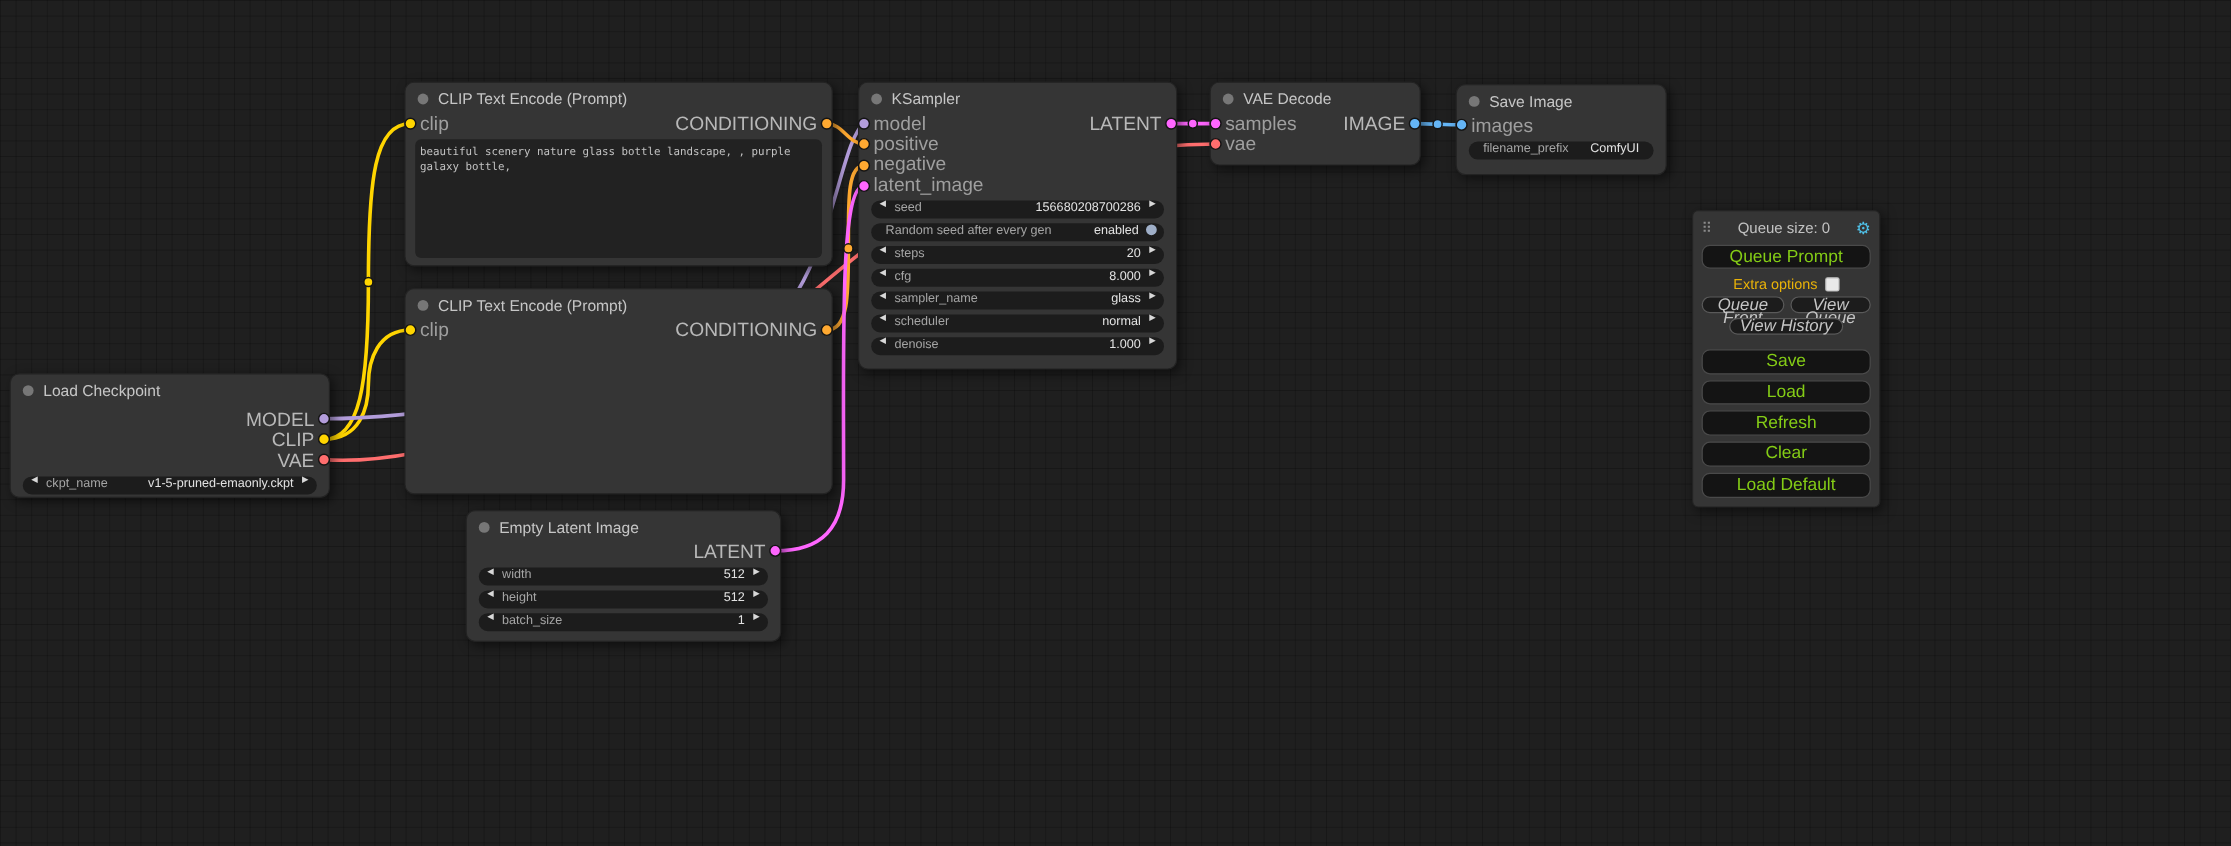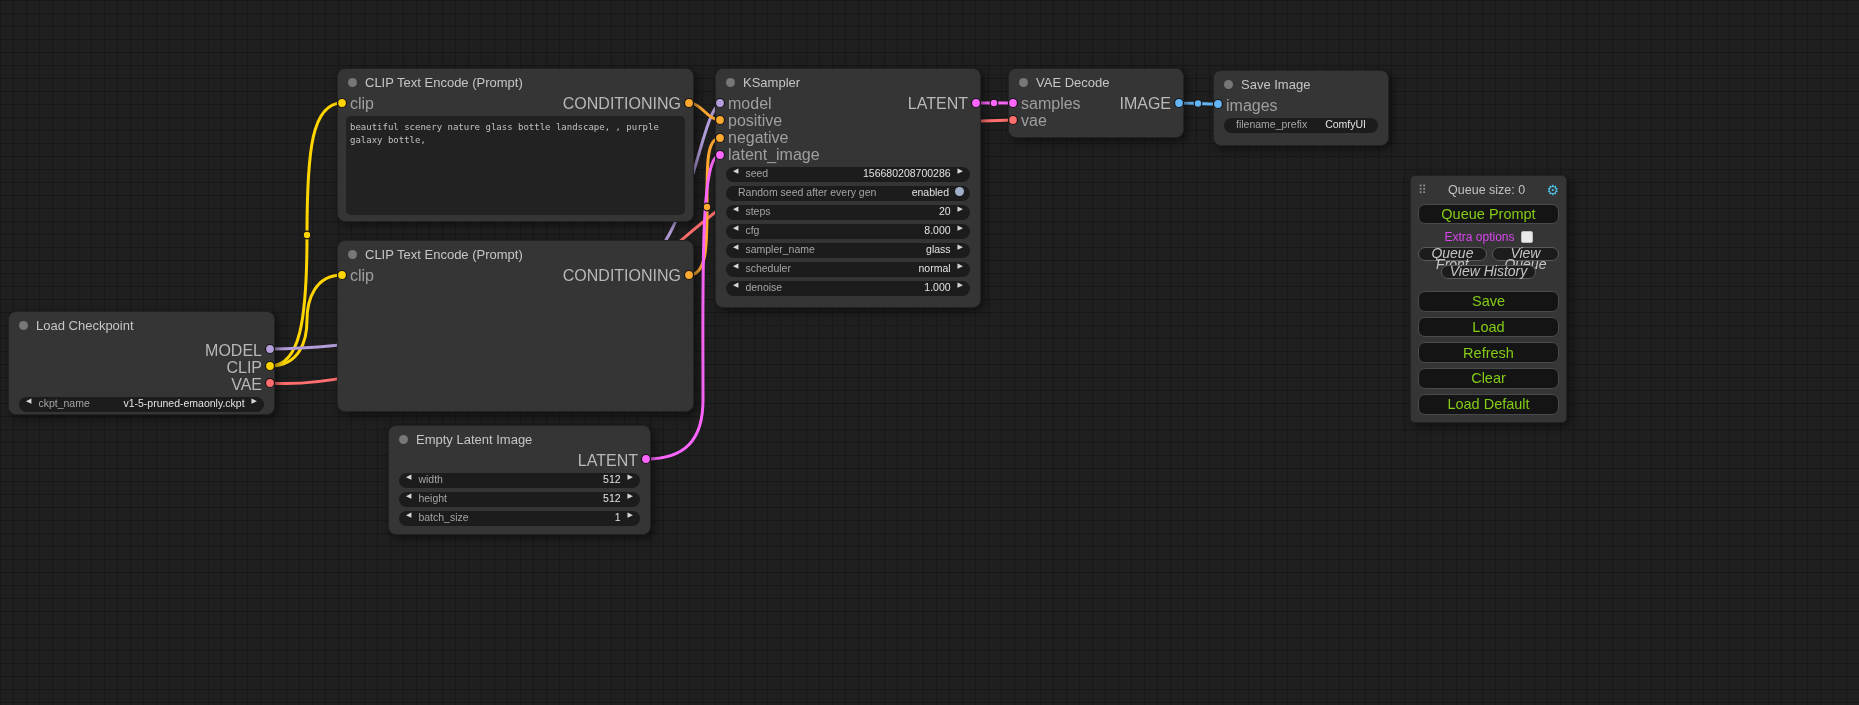--- a/index.html
+++ b/index.html
@@ -46,21 +46,21 @@
         padding:5px 7px;display:flex;flex-direction:column;box-sizing:border-box;}
   .mhead{display:flex;align-items:center;height:20px;color:#c2c2c2;font-size:12.5px;}
   .drag{color:#8a8a8a;font-size:12px;cursor:grab;}
   .qsize{margin:0 auto;}
   .gear{color:#4FC1E8;font-size:14px;cursor:pointer;}
   .menu button{font-family:inherit;cursor:pointer;}
   .big{height:22px;margin:2.5px 0;background:#141414;border:1px solid #4a4a4a;
        border-radius:7px;color:#84cc16;font-size:14.5px;padding:0;}
   .qp{margin-top:4px;}
   .extra-row{display:flex;align-items:center;justify-content:center;gap:6px;
-             height:17px;color:#d946ef;font-size:12px;margin-top:2px;}
+             height:17px;color:#eab308;font-size:12px;margin-top:2px;}
   .checkbox{width:10px;height:10px;background:#e9e9e9;border:1px solid #bdbdbd;
             border-radius:2px;display:inline-block;}
   .pill-row{display:flex;gap:5px;justify-content:center;margin:2px 0;}
   .pill{height:14px;padding:0 8px;font-size:14px;border-radius:8px;
         border:1px solid #5a5a5a;background:#1c1c1c;color:#c5c5c5;line-height:11px;font-style:italic;}
   .spacer{height:8px;}
 </style>
 </head>
 <body>
 

